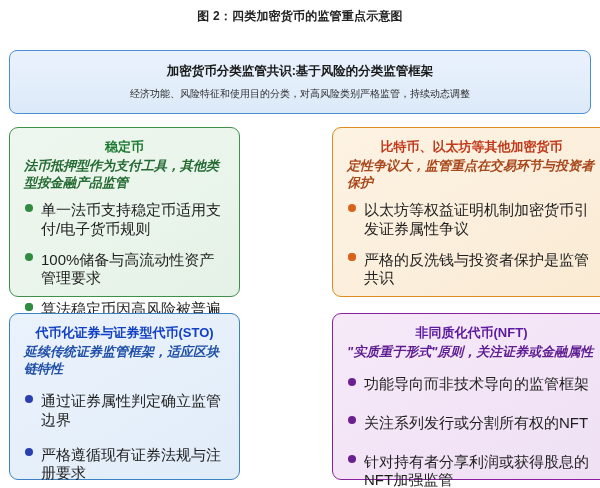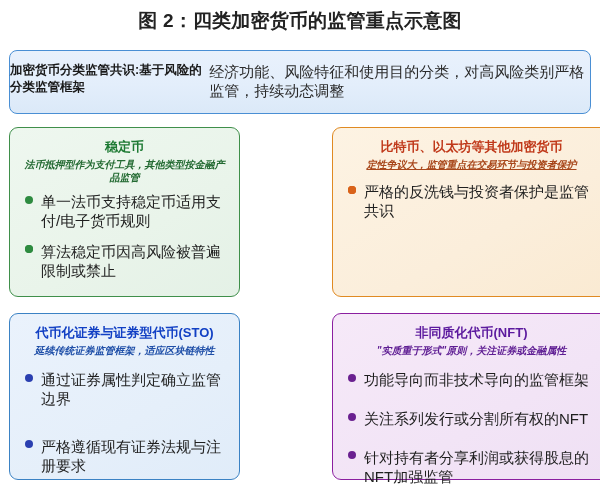--- a/index.html
+++ b/index.html
@@ -18,50 +18,50 @@
     width: 600px;
     height: 488px;
     box-sizing: border-box;
   }
   .fig-title {
     position: absolute;
     top: 8px;
     left: 0;
     width: 600px;
     text-align: center;
-    font-size: 19px;
+    font-size: 12px;
     font-weight: bold;
     color: #222222;
     letter-spacing: 0.2px;
   }
 
   
   .banner {
     position: absolute;
     left: 9px;
     top: 50px;
     width: 582px;
     height: 64px;
     box-sizing: border-box;
     border: 1.6px solid #4a8fd4;
     border-radius: 8px;
     background: linear-gradient(180deg, #e9f1fc 0%, #e3eefb 55%, #dbe9f8 100%);
     display: flex;
-    flex-direction: row;
+    flex-direction: column;
     align-items: center;
     justify-content: center;
   }
   .banner-title {
     font-size: 12.5px;
     font-weight: bold;
     color: #1a1a1a;
     margin-bottom: 7px;
   }
   .banner-sub {
-    font-size: 15px;
+    font-size: 10px;
     color: #2b2b2b;
   }
 
   
   .quad {
     position: absolute;
     box-sizing: border-box;
     border-radius: 9px;
     padding: 9px 14px 10px 14px;
   }
@@ -71,22 +71,22 @@
   .q-bottom { top: 313px; height: 167px; }
 
   .q-title {
     text-align: center;
     font-size: 13px;
     font-weight: bold;
     line-height: 1.25;
     margin: 2px 0 3px 0;
   }
   .q-sub {
-    text-align: center;
-    font-size: 10px;
+    text-align: left;
+    font-size: 13px;
     font-style: italic;
     font-weight: bold;
     line-height: 1.3;
     margin-bottom: 9px;
   }
   .q-list {
     list-style: none;
     margin: 0;
     padding: 0;
   }
@@ -117,21 +117,21 @@
   .quad-stable .q-title { color: #1d7a33; }
   .quad-stable .q-sub   { color: #246b33; }
   .quad-stable .q-bullet { background: #2e8b40; }
 
   
   .quad-btc {
     border: 1.6px solid #e08a22;
     background: linear-gradient(150deg, #fdf3e3 0%, #fbeedb 60%, #faead2 100%);
   }
   .quad-btc .q-title { color: #c0391a; }
-  .quad-btc .q-sub   { color: #a8471b; text-decoration: underline; }
+  .quad-btc .q-sub   { color: #a8471b; }
   .quad-btc .q-bullet { background: #d9631a; }
 
   
   .quad-sto {
     border: 1.6px solid #3b82c4;
     background: linear-gradient(150deg, #eaf2fc 0%, #e5effa 60%, #e0ecf9 100%);
   }
   .quad-sto .q-title { color: #1240c4; }
   .quad-sto .q-sub   { color: #1f4fa8; }
   .quad-sto .q-bullet { background: #2a3fb0; }
@@ -160,50 +160,55 @@
   <div class="quad quad-stable q-left q-top">
     <div class="q-title">稳定币</div>
     <div class="q-sub">法币抵押型作为支付工具，其他类型按金融产品监管</div>
     <ul class="q-list">
       <li class="q-item">
         <span class="q-bullet"></span>
         <span>单一法币支持稳定币适用支付/电子货币规则</span>
       </li>
       <li class="q-item">
         <span class="q-bullet"></span>
+        <span>100%储备与高流动性资产管理要求</span>
+      </li>
+      <li class="q-item">
+        <span class="q-bullet"></span>
       </li>
       <li class="q-item">
         <span class="q-bullet"></span>
         <span>算法稳定币因高风险被普遍限制或禁止</span>
       </li>
     </ul>
   </div>
 
   <div class="quad quad-btc q-right q-top">
     <div class="q-title">比特币、以太坊等其他加密货币</div>
     <div class="q-sub">定性争议大，监管重点在交易环节与投资者保护</div>
     <ul class="q-list">
       <li class="q-item">
         <span class="q-bullet"></span>
+        <span>以太坊等权益证明机制加密货币引发证券属性争议</span>
       </li>
       <li class="q-item">
         <span class="q-bullet"></span>
       </li>
       <li class="q-item">
         <span class="q-bullet"></span>
         <span>严格的反洗钱与投资者保护是监管共识</span>
       </li>
     </ul>
   </div>
 
   <div class="quad quad-sto q-left q-bottom">
     <div class="q-title">代币化证券与证券型代币(STO)</div>
     <div class="q-sub">延续传统证券监管框架，适应区块链特性</div>
     <ul class="q-list" style="margin-top:14px;">
-      <li class="q-item" style="margin-bottom:29px;">
+      <li class="q-item" style="margin-bottom:16px;">
         <span class="q-bullet"></span>
         <span>通过证券属性判定确立监管边界</span>
       </li>
       <li class="q-item" style="margin-bottom:20px;">
         <span class="q-bullet"></span>
         <span>严格遵循现有证券法规与注册要求</span>
       </li>
       <li class="q-item">
         <span class="q-bullet"></span>
         <span>跨境监管合作减少监管套利风险</span>

